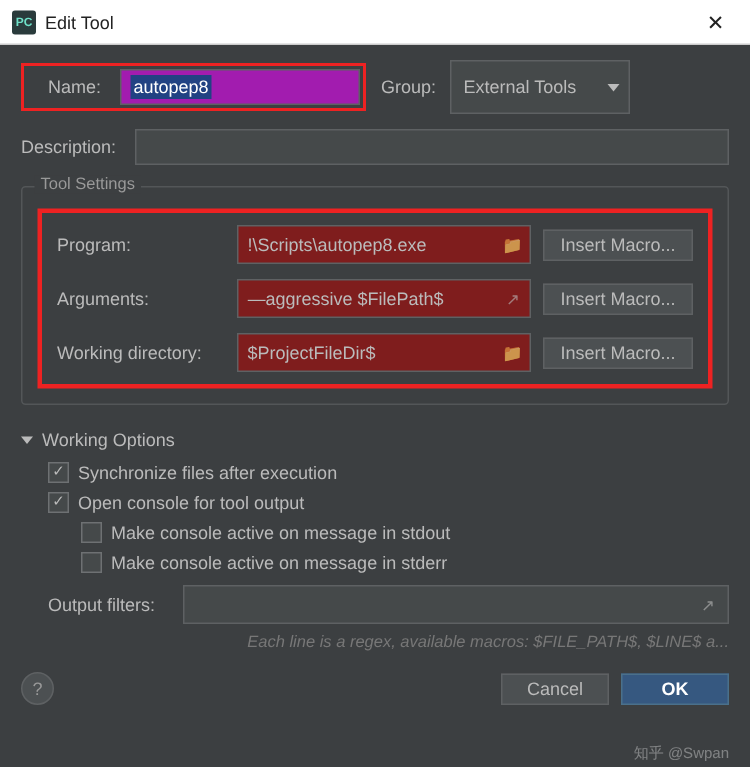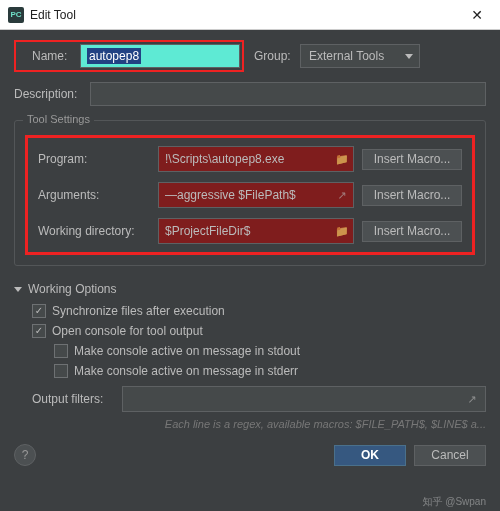--- a/index.html
+++ b/index.html
@@ -58,38 +58,38 @@
   input[type=text], .text-input {
     background: #45494a;
     border: 1px solid #5e6163;
     color: #bbb;
     height: 24px;
     padding: 0 6px;
     font-size: 12px;
     outline: none;
   }
   .name-input-sel {
-    background: #5eead4;
+    background: #a21caf;
     height: 24px;
     width: 160px;
     border: 1px solid #5e6163;
     display: flex;
     align-items: center;
     padding: 0 6px;
   }
   .name-input-sel span {
     background: #214283;
     color: #fff;
     padding: 1px 2px;
   }
   .group-label { margin-left: 10px; }
   .group-select {
     background: #45494a;
     border: 1px solid #5e6163;
-    height: 24px;
+    height: 36px;
     display: flex;
     align-items: center;
     padding: 0 6px 0 8px;
     width: 120px;
     justify-content: space-between;
     cursor: pointer;
   }
   .chev-down {
     width: 0; height: 0;
     border-left: 4px solid transparent;
@@ -349,19 +349,19 @@
       <div class="filters-input">
         <span class="expand-icon">↗</span>
       </div>
     </div>
     <div class="hint">Each line is a regex, available macros: $FILE_PATH$, $LINE$ a...</div>
   </div>
 
   <div class="footer">
     <span class="help-btn">?</span>
     <span class="spacer"></span>
+    <button class="btn btn-cancel">Cancel</button>
     <button class="btn btn-primary">OK</button>
-    <button class="btn btn-cancel">Cancel</button>
   </div>
 
 </div>
 
 <div class="watermark">知乎 @Swpan</div>
 
 </body></html>

